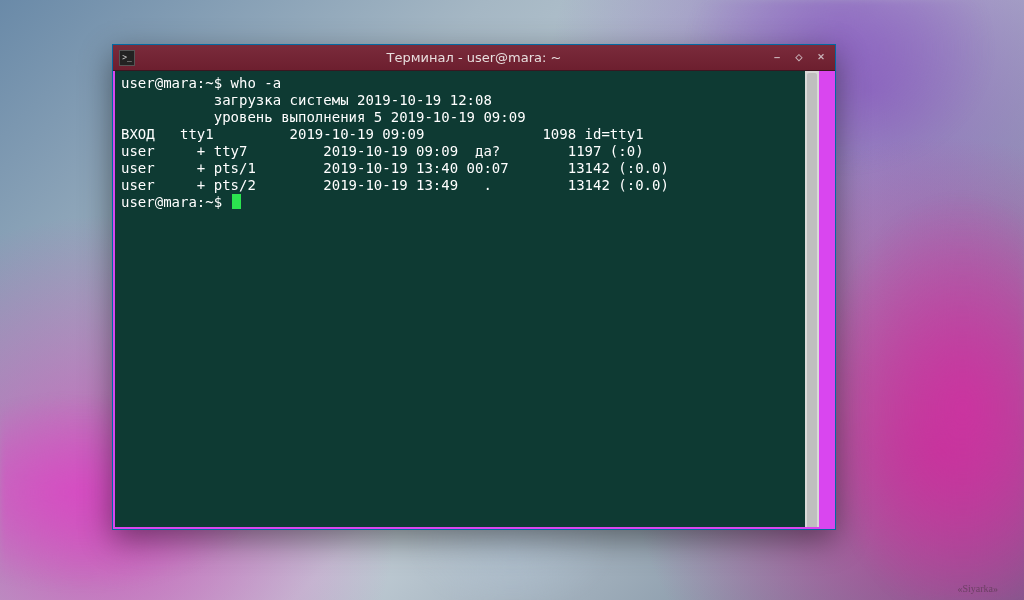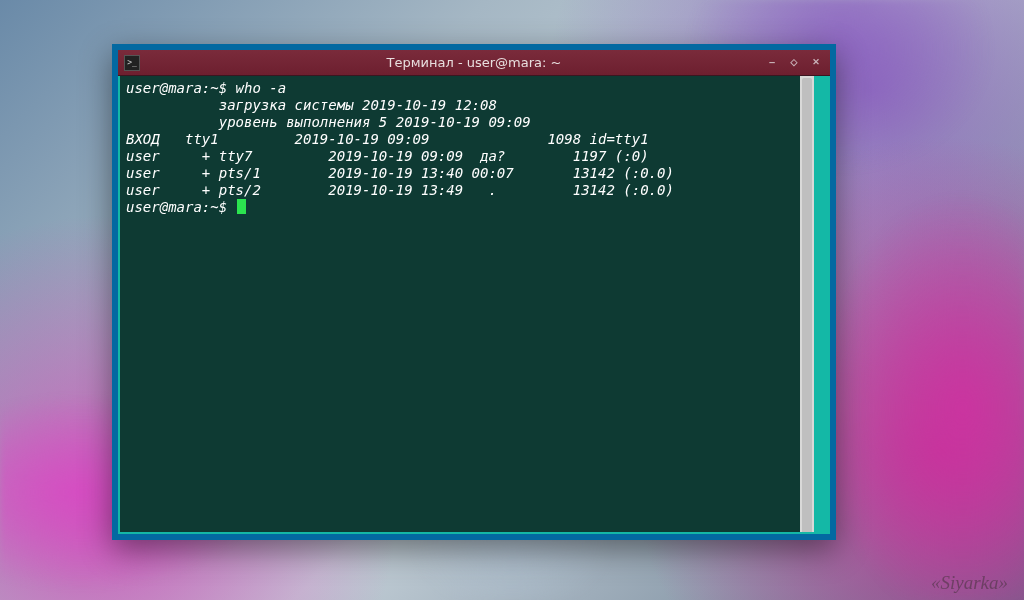--- a/index.html
+++ b/index.html
@@ -22,21 +22,21 @@
       radial-gradient(ellipse 220px 180px at 82% 8%, rgba(130,80,190,0.55), transparent 70%),
       radial-gradient(ellipse 150px 110px at 50% 90%, rgba(180,200,220,0.4), transparent 70%);
     z-index: 0;
   }
 
   .window {
     position: absolute;
     left: 112px;
     top: 44px;
     width: 724px;
-    border: 6px solid #0369a1;
+    border: 1px solid #0369a1;
     box-shadow: 0 10px 30px rgba(0,0,0,0.45);
     z-index: 10;
     background: #111;
   }
 
   .titlebar {
     height: 26px;
     background: linear-gradient(#7a2b3b, #6d1f2f);
     display: flex;
     align-items: center;
@@ -92,22 +92,21 @@
     padding: 0 4px;
     border-bottom: 1px solid #b7b7b7;
   }
   .menu-item {
     padding: 2px 9px;
     cursor: pointer;
   }
 
   .term-wrap {
     padding: 0 16px 2px 2px;
-    background: #14b8a6;
-    font-style: italic;
+    background: #d946ef;
   }
   .terminal {
     background: #0e3a33;
     color: #ffffff;
     font-family: "DejaVu Sans Mono", "Liberation Mono", monospace;
     font-size: 14px;
     line-height: 17px;
     padding: 4px 6px 6px 6px;
     height: 456px;
     overflow: hidden;
@@ -134,26 +133,25 @@
     display: inline-block;
     width: 9px; height: 15px;
     background: #2be34f;
     vertical-align: text-bottom;
     margin-bottom: 1px;
     margin-left: 1px;
   }
 
   .sig {
     position: absolute;
-    right: 16px; bottom: 6px;
+    right: 26px; bottom: 6px;
     font-family: cursive;
-    font-size: 19px;
+    font-size: 10px;
     color: rgba(70,50,60,0.55);
     z-index: 2;
-    font-style: italic;
   }
 </style>
 </head>
 <body>
 
 <div class="wallpaper-blur"></div>
 
 <div class="window">
 
   <div class="titlebar">

